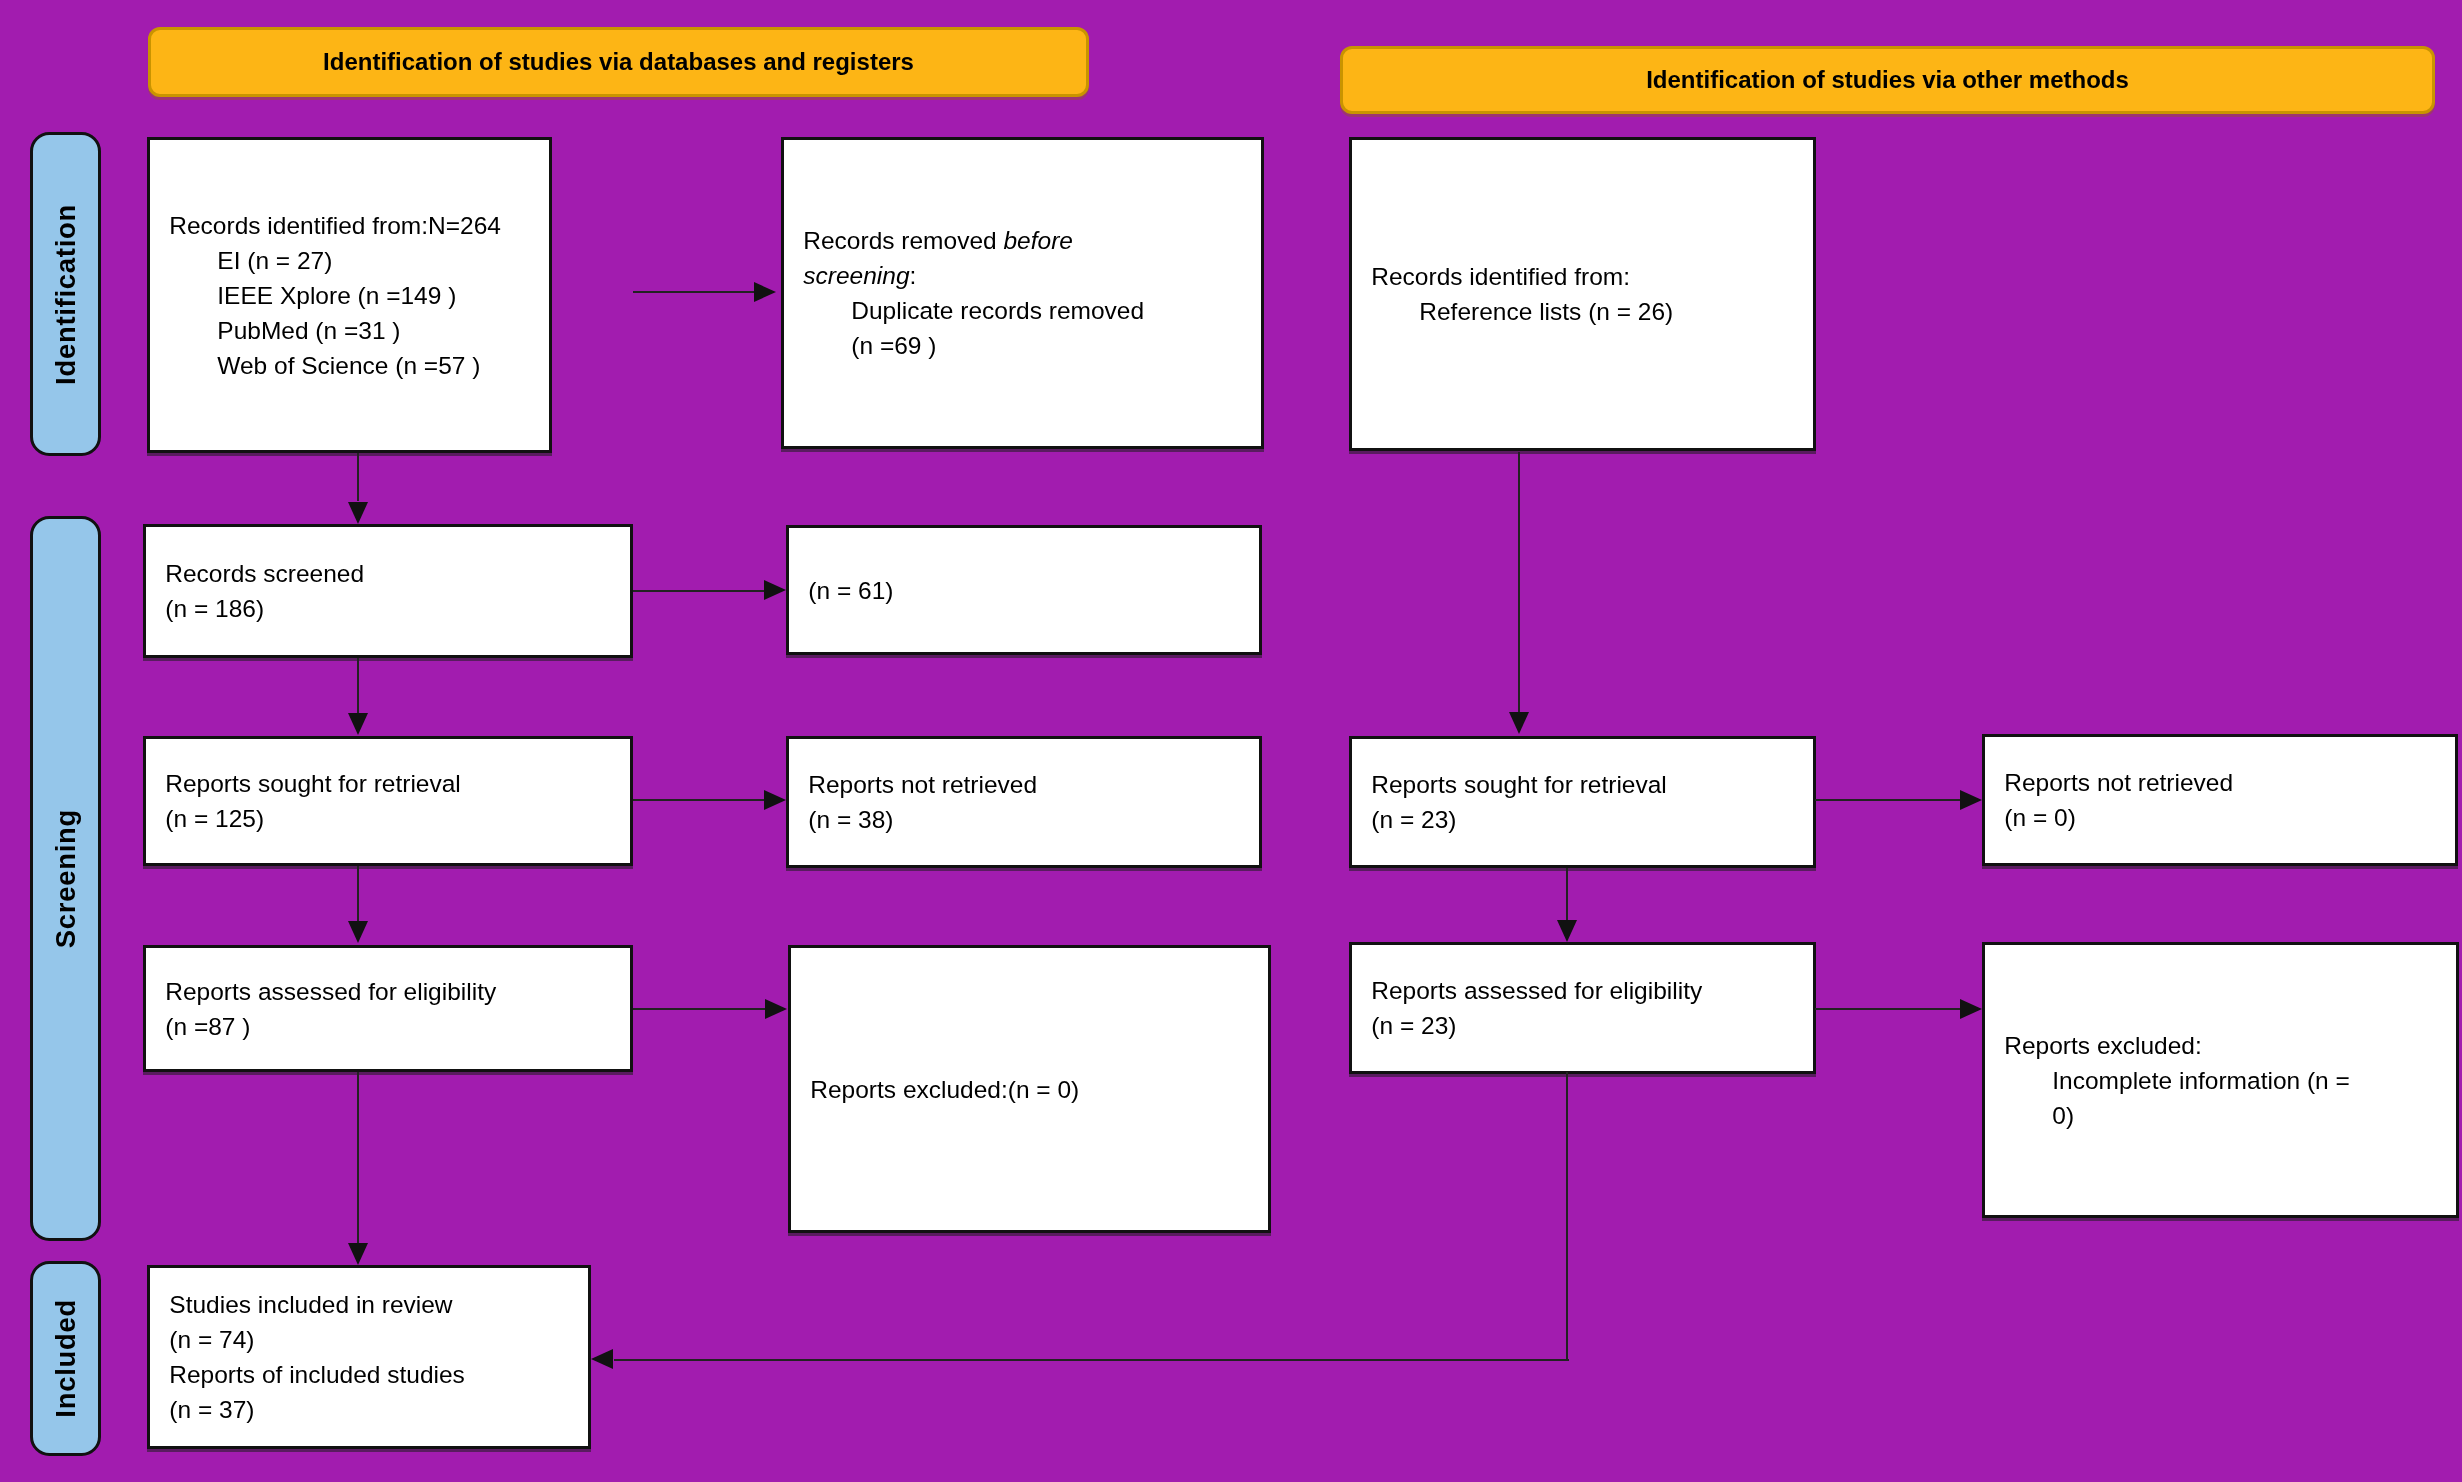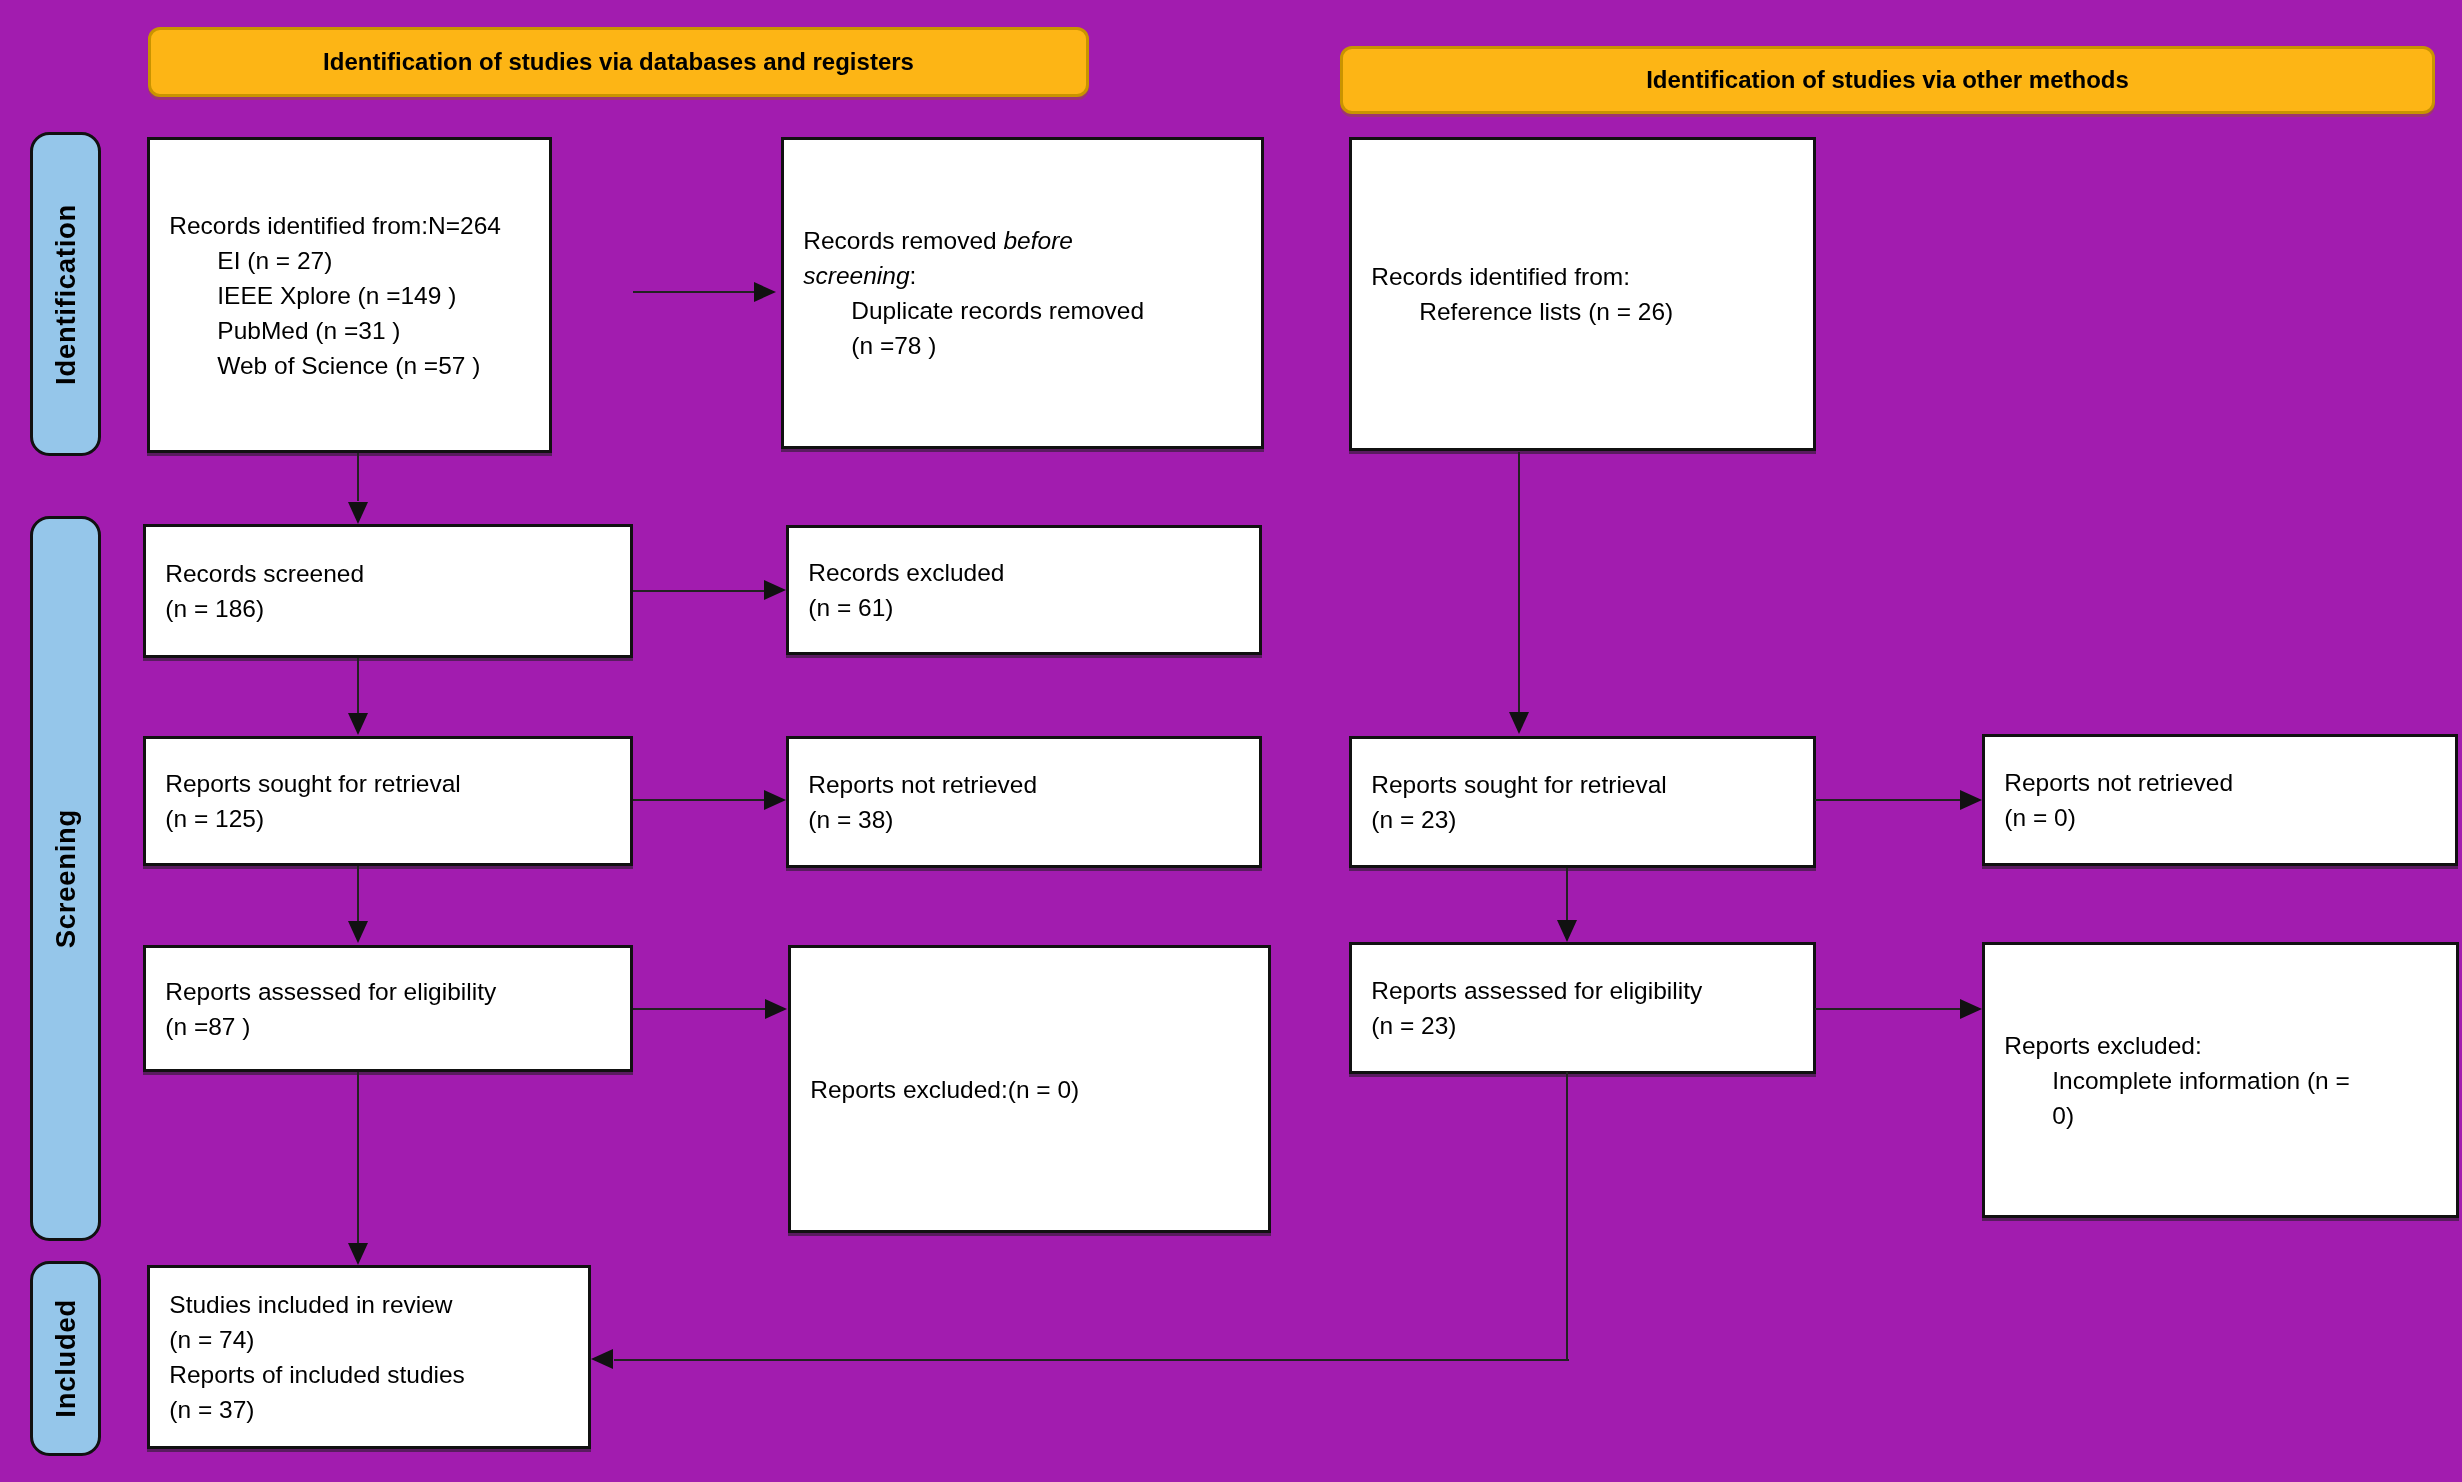--- a/index.html
+++ b/index.html
@@ -76,30 +76,29 @@
     <div class="ln ind">EI (n = 27)</div>
     <div class="ln ind">IEEE Xplore (n =149 )</div>
     <div class="ln ind">PubMed (n =31 )</div>
     <div class="ln ind">Web of Science (n =57 )</div>
   </div>
 
   <div class="node" style="left:781px;top:137px;width:483px;height:312px;">
     <div class="ln"><span>Records removed </span><i>before</i></div>
     <div class="ln"><i>screening</i><span>:</span></div>
     <div class="ln ind">Duplicate records removed</div>
-    <div class="ln ind">(n =78 )</div>
+    <div class="ln ind">(n =69 )</div>
   </div>
 
   <div class="node" style="left:143px;top:524px;width:490px;height:134px;">
     <div class="ln">Records screened</div>
     <div class="ln">(n = 186)</div>
   </div>
 
   <div class="node" style="left:786px;top:525px;width:476px;height:130px;">
-    <div class="ln">Records excluded</div>
     <div class="ln">(n = 61)</div>
   </div>
 
   <div class="node" style="left:143px;top:736px;width:490px;height:130px;">
     <div class="ln">Reports sought for retrieval</div>
     <div class="ln">(n = 125)</div>
   </div>
 
   <div class="node" style="left:786px;top:736px;width:476px;height:132px;">
     <div class="ln">Reports not retrieved</div>

